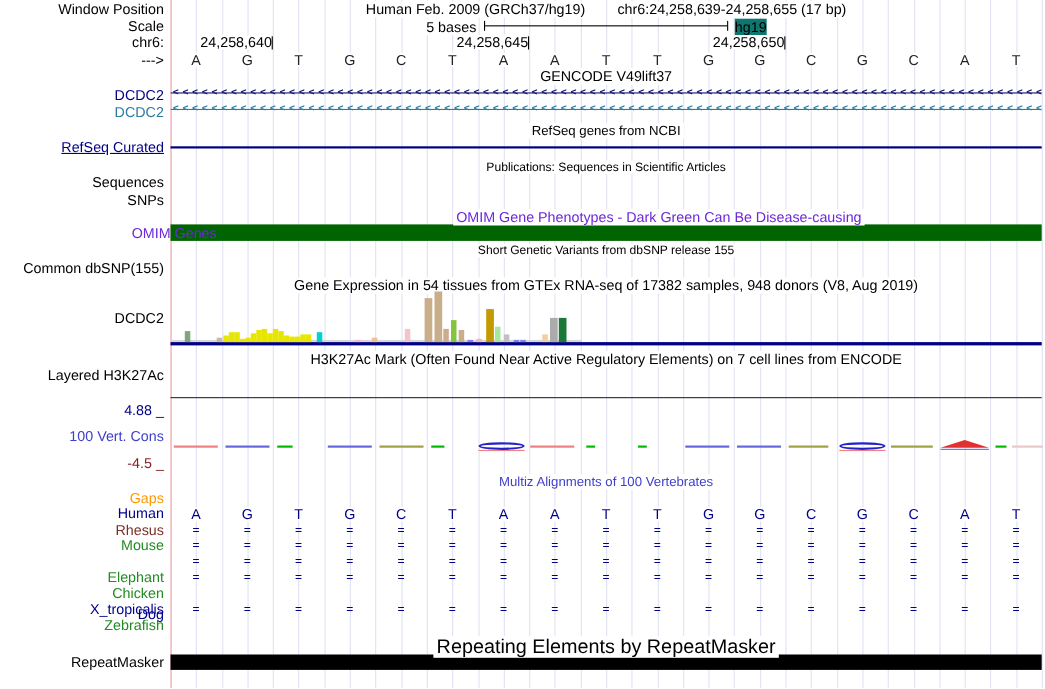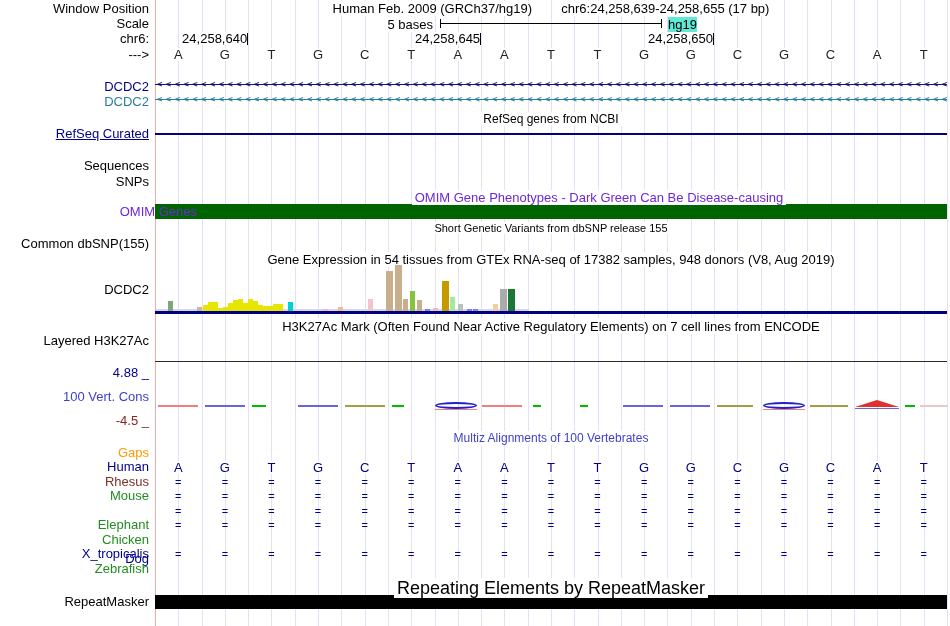--- a/index.html
+++ b/index.html
@@ -45,37 +45,39 @@
 
   <div class="llabel" style="top:2px;">Window Position</div>
   <div class="llabel" style="top:17px;">Scale</div>
   <div class="llabel" style="top:32px;">chr6:</div>
   <div class="llabel" style="top:48px;">---&gt;</div>
 
   <div style="position:absolute;left:155px;top:17px;width:280px;text-align:right;font-size:13px;z-index:3;"><span style="background:#fff;padding:0 2px;">5 bases</span></div>
   <div class="scalebar">
       <div class="mid"></div>
     </div>
-  <div style="position:absolute;left:668px;top:17px;font-size:13px;z-index:3;background:#5eead4;">hg19</div>
+  <div style="position:absolute;left:668px;top:17px;font-size:13px;z-index:3;background:#0f766e;">hg19</div>
 
   <div class="llabel navy" style="top:80px;">DCDC2</div>
   <div class="llabel teal" style="top:95px;">DCDC2</div>
   <div class="llabel navy" style="top:127px;text-decoration:underline;">RefSeq Curated</div>
   <div class="llabel" style="top:159px;">Sequences</div>
   <div class="llabel" style="top:175px;">SNPs</div>
   <div class="llabel green" style="top:205px;">OMIM Genes</div>
   <div class="llabel" style="top:237px;">Common dbSNP(155)</div>
   <div class="llabel" style="top:283px;">DCDC2</div>
   <div class="llabel" style="top:334px;">Layered H3K27Ac</div>
   <div class="llabel navy" style="top:366px;">4.88 _</div>
   <div class="llabel blue" style="top:390px;">100 Vert. Cons</div>
   <div class="llabel maroon" style="top:414px;">-4.5 _</div>
   <div class="llabel" style="top:595px;">RepeatMasker</div>
 
+  <div class="ctitle" style="top:63px;font-size:13px;"><span>GENCODE V49lift37</span></div>
   <div class="ctitle" style="top:113px;font-size:12px;"><span>RefSeq genes from NCBI</span></div>
+  <div class="ctitle" style="top:146px;font-size:11px;"><span>Publications: Sequences in Scientific Articles</span></div>
   <div class="ctitle green" style="top:191px;font-size:13px;"><span>OMIM Gene Phenotypes - Dark Green Can Be Disease-causing</span></div>
   <div class="ctitle" style="top:222px;font-size:11px;"><span>Short Genetic Variants from dbSNP release 155</span></div>
   <div class="ctitle" style="top:253px;font-size:13px;"><span>Gene Expression in 54 tissues from GTEx RNA-seq of 17382 samples, 948 donors (V8, Aug 2019)</span></div>
   <div class="ctitle" style="top:320px;font-size:13px;"><span>H3K27Ac Mark (Often Found Near Active Regulatory Elements) on 7 cell lines from ENCODE</span></div>
   <div class="ctitle blue" style="top:432px;font-size:12px;"><span>Multiz Alignments of 100 Vertebrates</span></div>
   <div class="ctitle" style="top:582px;font-size:18px;"><span>Repeating Elements by RepeatMasker</span></div>
 
   <div class="hline" style="top:133px;height:2px;background:#000080;"></div>
   <div class="hline" style="top:204px;height:15px;background:#006400;"></div>
   <div class="hline" style="top:309px;left:156px;width:373px;height:2px;background:#d8d8d8;z-index:2;"></div>

